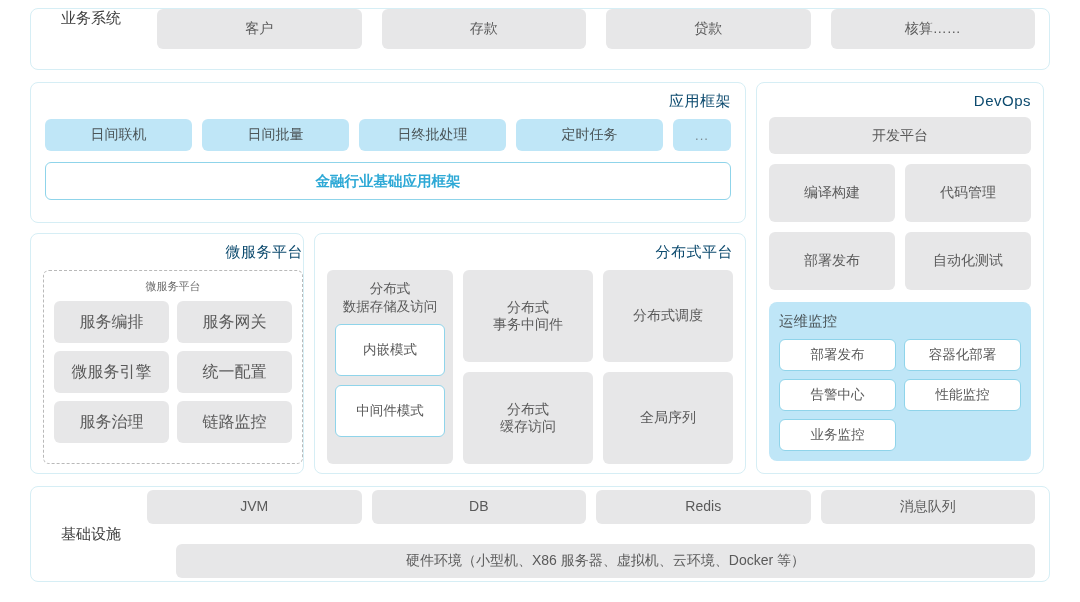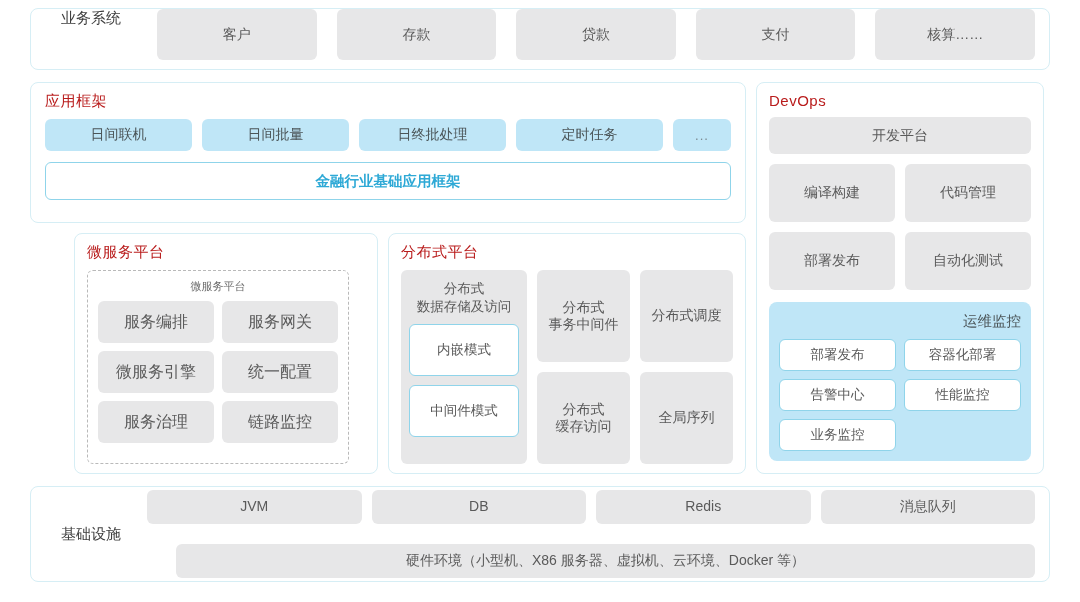--- a/index.html
+++ b/index.html
@@ -12,23 +12,23 @@
   }
   .page { position: relative; width: 1080px; height: 602px; padding: 8px 30px 0 30px; }
 
   
   .panel {
     background: #fff;
     border: 1px solid #d6eef5;
     border-radius: 8px;
   }
   .panel-title {
-    text-align: left;
+    text-align: right;
     font-size: 15px;
-    color: #b91c1c;
+    color: #0c4a6e;
     padding: 9px 0 8px 0;
     letter-spacing: .5px;
   }
 
   
   .chip {
     background: #e7e7e8;
     border-radius: 6px;
     display: flex; align-items: center; justify-content: center;
     text-align: center;
@@ -51,21 +51,21 @@
   }
 
   
   .row-biz {
     height: 62px;
     display: flex; 
     padding: 0 14px;
     gap: 20px;
   }
   .row-label { font-size: 15px; color: #3e3e3e; width: 92px; text-align: center; flex: none; }
-  .row-biz .chip { flex: 1; height: 51px; }
+  .row-biz .chip { flex: 1; height: 40px; }
 
   
   .mid { display: flex; gap: 10px; margin-top: 12px; height: 392px; }
   .mid-left { width: 716px; display: flex; flex-direction: column; gap: 10px; }
   .mid-right { width: 288px; }
 
   
   .app-frame { height: 141px; padding: 0 14px 12px 14px; }
   .app-chip-row { display: flex; gap: 10px; height: 32px; }
   .app-chip-row .chip-blue:nth-child(1),
@@ -76,21 +76,21 @@
   .finance-bar {
     margin-top: 11px; height: 38px;
     border: 1px solid #8fd4ea; border-radius: 6px;
     display: flex; align-items: center; justify-content: center;
     font-size: 14.5px; font-weight: bold; color: #2ea9d6;
     background: #fff;
   }
 
   
   .lower { display: flex; gap: 10px; height: 241px; }
-  .micro { width: 304px; padding: 0 28px 12px 12px; margin-left: 44px; }
+  .micro { width: 274px; padding: 0 0 12px 12px; }
   .micro-inner {
     border: 1px dashed #b9b9b9; border-radius: 6px;
     height: 194px; padding: 8px 10px 10px 10px;
   }
   .micro-sub { text-align: center; font-size: 11px; color: #6b6b6b; padding-bottom: 7px; }
   .micro-grid { display: grid; grid-template-columns: 1fr 1fr; gap: 8px; }
   .micro-grid .chip { height: 42px; font-size: 16px; }
 
   .dist { flex: 1; padding: 0 12px 12px 12px; }
   .dist-body { display: flex; gap: 10px; height: 194px; }
@@ -109,21 +109,21 @@
   .devops { height: 392px; padding: 0 12px 12px 12px; display: flex; flex-direction: column; }
   .devops .chip.wide { height: 42px; margin-bottom: 10px; font-size: 14px; }
   .devops-grid { display: grid; grid-template-columns: 1fr 1fr; gap: 10px; }
   .devops-grid .chip { height: 58px; font-size: 14px; }
   .ops {
     margin-top: 12px;
     background: #bfe6f7; border-radius: 8px;
     padding: 8px 10px 10px 10px;
     flex: 1;
   }
-  .ops-title { text-align: right; font-size: 14.5px; color: #4b5558; padding: 2px 0 8px 0; }
+  .ops-title { text-align: left; font-size: 14.5px; color: #4b5558; padding: 2px 0 8px 0; }
   .ops-grid { display: grid; grid-template-columns: 1fr 1fr; gap: 8px; }
   .ops-grid .chip-white-cyan { height: 32px; font-size: 13.5px; }
 
   
   .row-infra {
     margin-top: 12px; height: 96px;
     display: flex; align-items: center;
     padding: 0 14px; gap: 10px;
   }
   .infra-right { flex: 1; display: flex; flex-direction: column; gap: 20px; }
@@ -135,21 +135,20 @@
 </head>
 <body>
 
 <div class="page">
 
   <div class="panel row-biz">
     <div class="row-label">业务系统</div>
     <div class="chip">客户</div>
     <div class="chip">存款</div>
     <div class="chip">贷款</div>
-    <div class="chip">支付</div>
     <div class="chip">核算……</div>
   </div>
 
   <div class="mid">
 
     <div class="mid-left">
 
       <div class="panel app-frame">
         <div class="panel-title">应用框架</div>
         <div class="app-chip-row">

